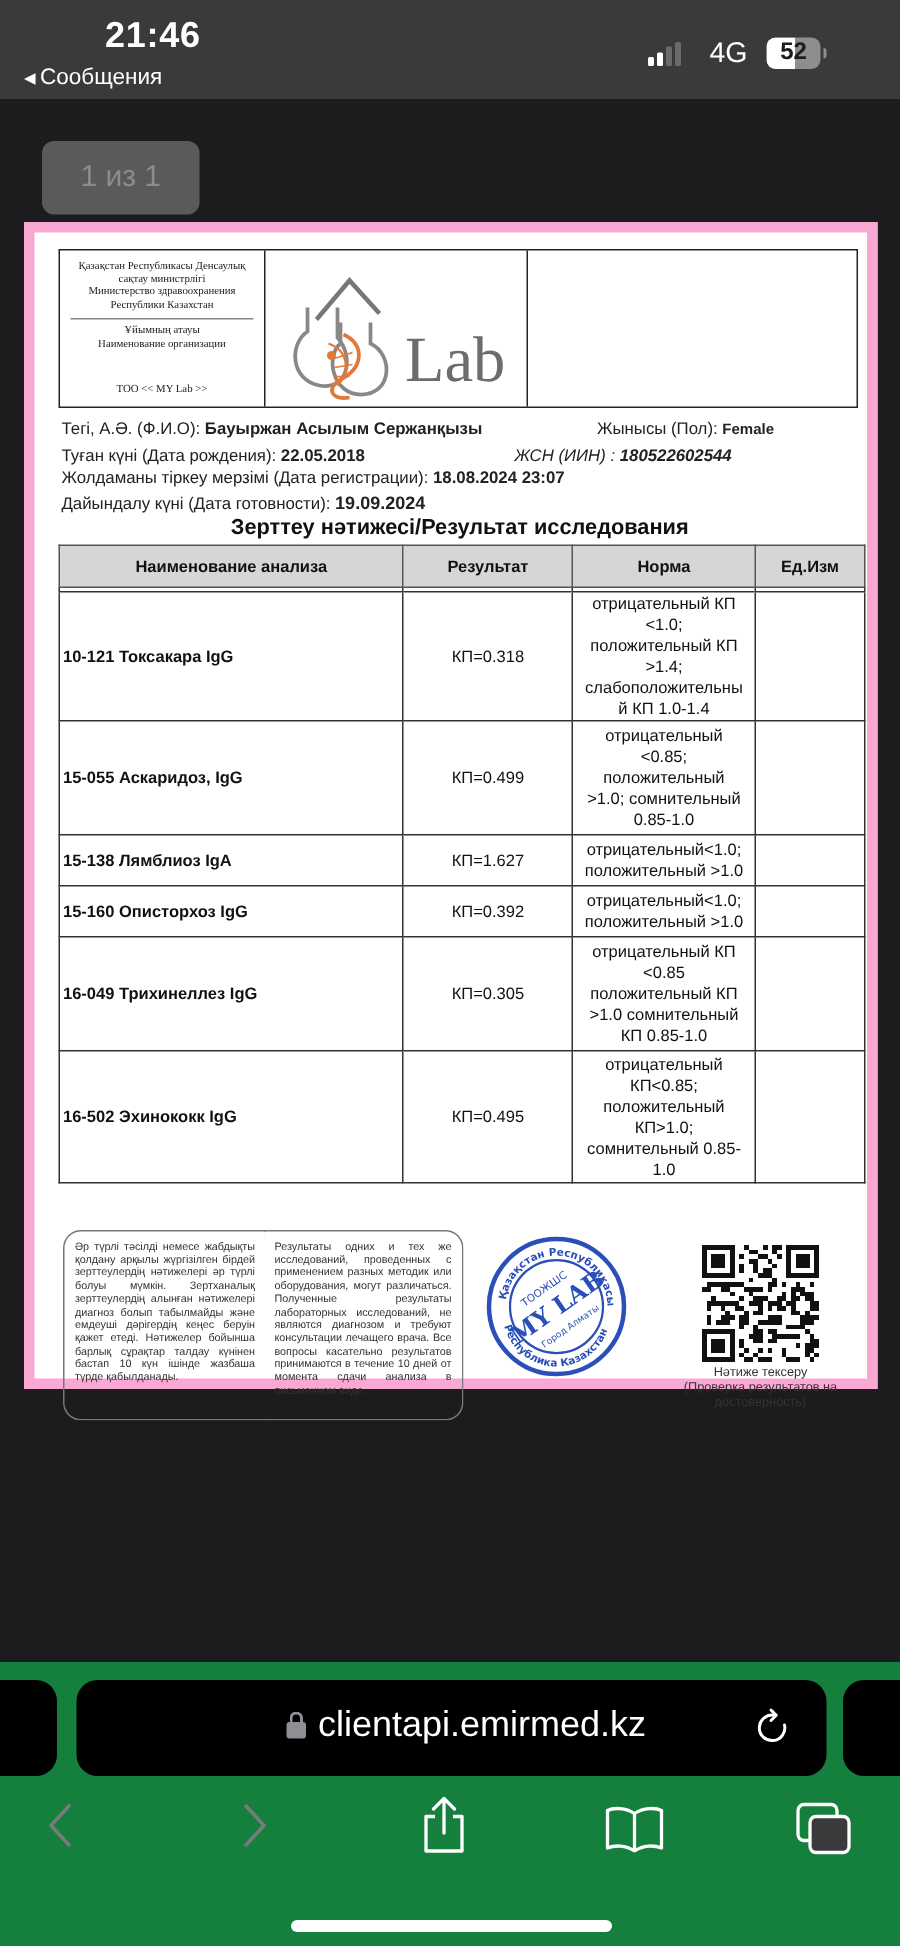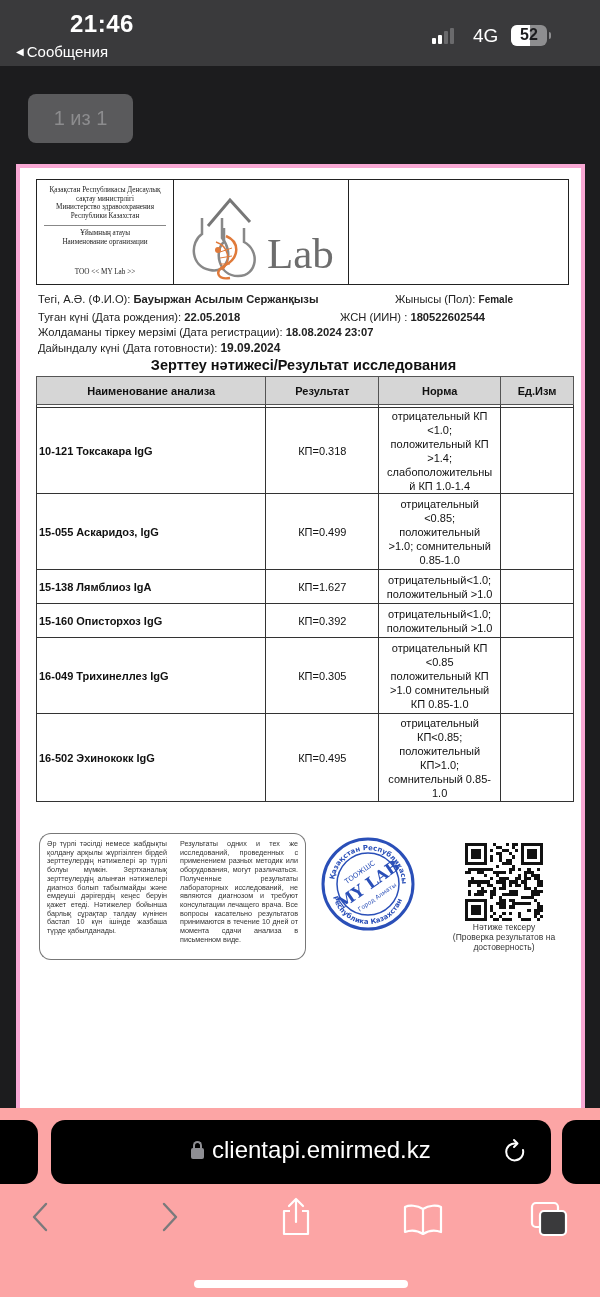--- a/index.html
+++ b/index.html
@@ -16,21 +16,21 @@
   .net { position: absolute; left: 473px; top: 25px; font-size: 19px; color: #fff; }
   .battery { position: absolute; left: 511px; top: 25px; width: 36px; height: 21px; border-radius: 6px; background: #8e8e90; overflow: hidden; }
   .battery .fill { position: absolute; left: 0; top: 0; bottom: 0; background: #fff; }
   .battery .pct { position: absolute; left: 0; right: 0; top: 1px; text-align: center; font-size: 16px; font-weight: bold; color: #1c1c1e; }
   .battery-tip { position: absolute; left: 549px; top: 32px; width: 2px; height: 7px; border-radius: 0 2px 2px 0; background: #8e8e90; }
 
   
   .page-counter { position: absolute; left: 28px; top: 94px; width: 105px; height: 49px; border-radius: 8px; background: #5a5a5c; color: #8c8c8e; font-size: 20px; display: flex; align-items: center; justify-content: center; }
 
   
-  .doc { position: absolute; left: 16px; top: 164px; width: 569px; height: 954px; background: #fff; border: 4px solid #f9a8d4; color: #111; }
+  .doc { position: absolute; left: 16px; top: 148px; width: 569px; height: 778px; background: #fff; border: 7px solid #f9a8d4; color: #111; }
 
   .hdr { position: absolute; left: 16px; top: 11px; width: 533px; height: 106px; display: flex; border: 1.5px solid #222; }
   .hdr-left { width: 137px; border-right: 1.5px solid #222; padding: 6px 4px 0; font-family: "Liberation Serif", serif; font-size: 7.2px; line-height: 8.6px; text-align: center; color: #222; }
   .hdr-left hr { border: none; border-top: 1px solid #888; margin: 5px 3px 3px; }
   .hdr-left .org { margin-top: 21px; }
   .hdr-logo { width: 175px; border-right: 1.5px solid #222; position: relative; }
   .hdr-right { flex: 1; padding: 16px 2px 0; font-family: "Liberation Serif", serif; font-size: 7.2px; line-height: 9px; text-align: center; color: #222; }
   .hdr-right hr { border: none; border-top: 1px solid #888; margin: 10px 4px 14px; }
   .logo-text { position: absolute; left: 93px; font-family: "Liberation Serif", serif; line-height: 1; }
   .logo-my { top: 10px; font-size: 45px; color: #e07a3a; }
@@ -52,21 +52,21 @@
 
   .note { position: absolute; top: 665px; height: 127px; border: 1px solid #777; border-radius: 12px; padding: 6px 7px; font-size: 7.2px; line-height: 8.7px; color: #333; text-align: justify; }
   .note-kz { left: 19px; width: 135px; border-right: none; border-radius: 12px 0 0 12px; }
   .note-ru { left: 153px; width: 133px; border-left: none; border-radius: 0 12px 12px 0; }
 
   .stamp { position: absolute; left: 300px; top: 668px; }
   .qr { position: absolute; left: 444px; top: 675px; width: 80px; height: 78px; }
   .qr-caption { position: absolute; left: 404px; top: 754px; width: 160px; text-align: center; font-size: 8.5px; line-height: 10px; color: #333; }
 
   
-  .bottom { position: absolute; left: 0; top: 1108px; width: 600px; height: 189px; background: #fca5a5; }
+  .bottom { position: absolute; left: 0; top: 1108px; width: 600px; height: 189px; background: #15803d; }
   .tab-peek-l { position: absolute; left: -20px; top: 12px; width: 58px; height: 64px; border-radius: 14px; background: #000; }
   .tab-peek-r { position: absolute; left: 562px; top: 12px; width: 60px; height: 64px; border-radius: 14px; background: #000; }
   .urlbar { position: absolute; left: 51px; top: 12px; width: 500px; height: 64px; border-radius: 14px; background: #000; }
   .url { position: absolute; left: 140px; top: 16px; font-size: 24px; color: #fff; display: flex; align-items: center; gap: 8px; }
   .lock { position: relative; width: 13px; height: 18px; }
   .lock .body { position: absolute; left: 0; bottom: 0; width: 13px; height: 11px; background: #8e8e93; border-radius: 2px; }
   .lock .shackle { position: absolute; left: 2px; top: 0; width: 9px; height: 10px; border: 2px solid #8e8e93; border-bottom: none; border-radius: 5px 5px 0 0; }
   .reload { position: absolute; left: 452px; top: 18px; }
   .navbtn { position: absolute; top: 93px; }
   .home-ind { position: absolute; left: 194px; top: 172px; width: 214px; height: 8px; border-radius: 4px; background: #fff; }
@@ -127,21 +127,21 @@
   <div class="patient">
     <div class="prow" style="top:4px;">
       <span>Тегі, А.Ә. (Ф.И.О): </span><b>Бауыржан Асылым Сержанқызы</b>
     </div>
     <div class="prow" style="top:4px; left:357px;">
       <span>Жынысы (Пол): </span><b style="font-size:10px;">Female</b>
     </div>
     <div class="prow" style="top:22px;">
       <span>Туған күні (Дата рождения): </span><b>22.05.2018</b>
     </div>
-    <div class="prow" style="top:22px; left:302px;">
+    <div class="prow" style="top:22px; left:302px;font-style:italic;">
       <span>ЖСН (ИИН) : </span><b>180522602544</b>
     </div>
     <div class="prow" style="top:37px;">
       <span>Жолдаманы тіркеу мерзімі (Дата регистрации): </span><b>18.08.2024 23:07</b>
     </div>
     <div class="prow" style="top:52px;">
       <span>Дайындалу күні (Дата готовности): </span><b style="font-size:12px;">19.09.2024</b>
     </div>
   </div>
 

